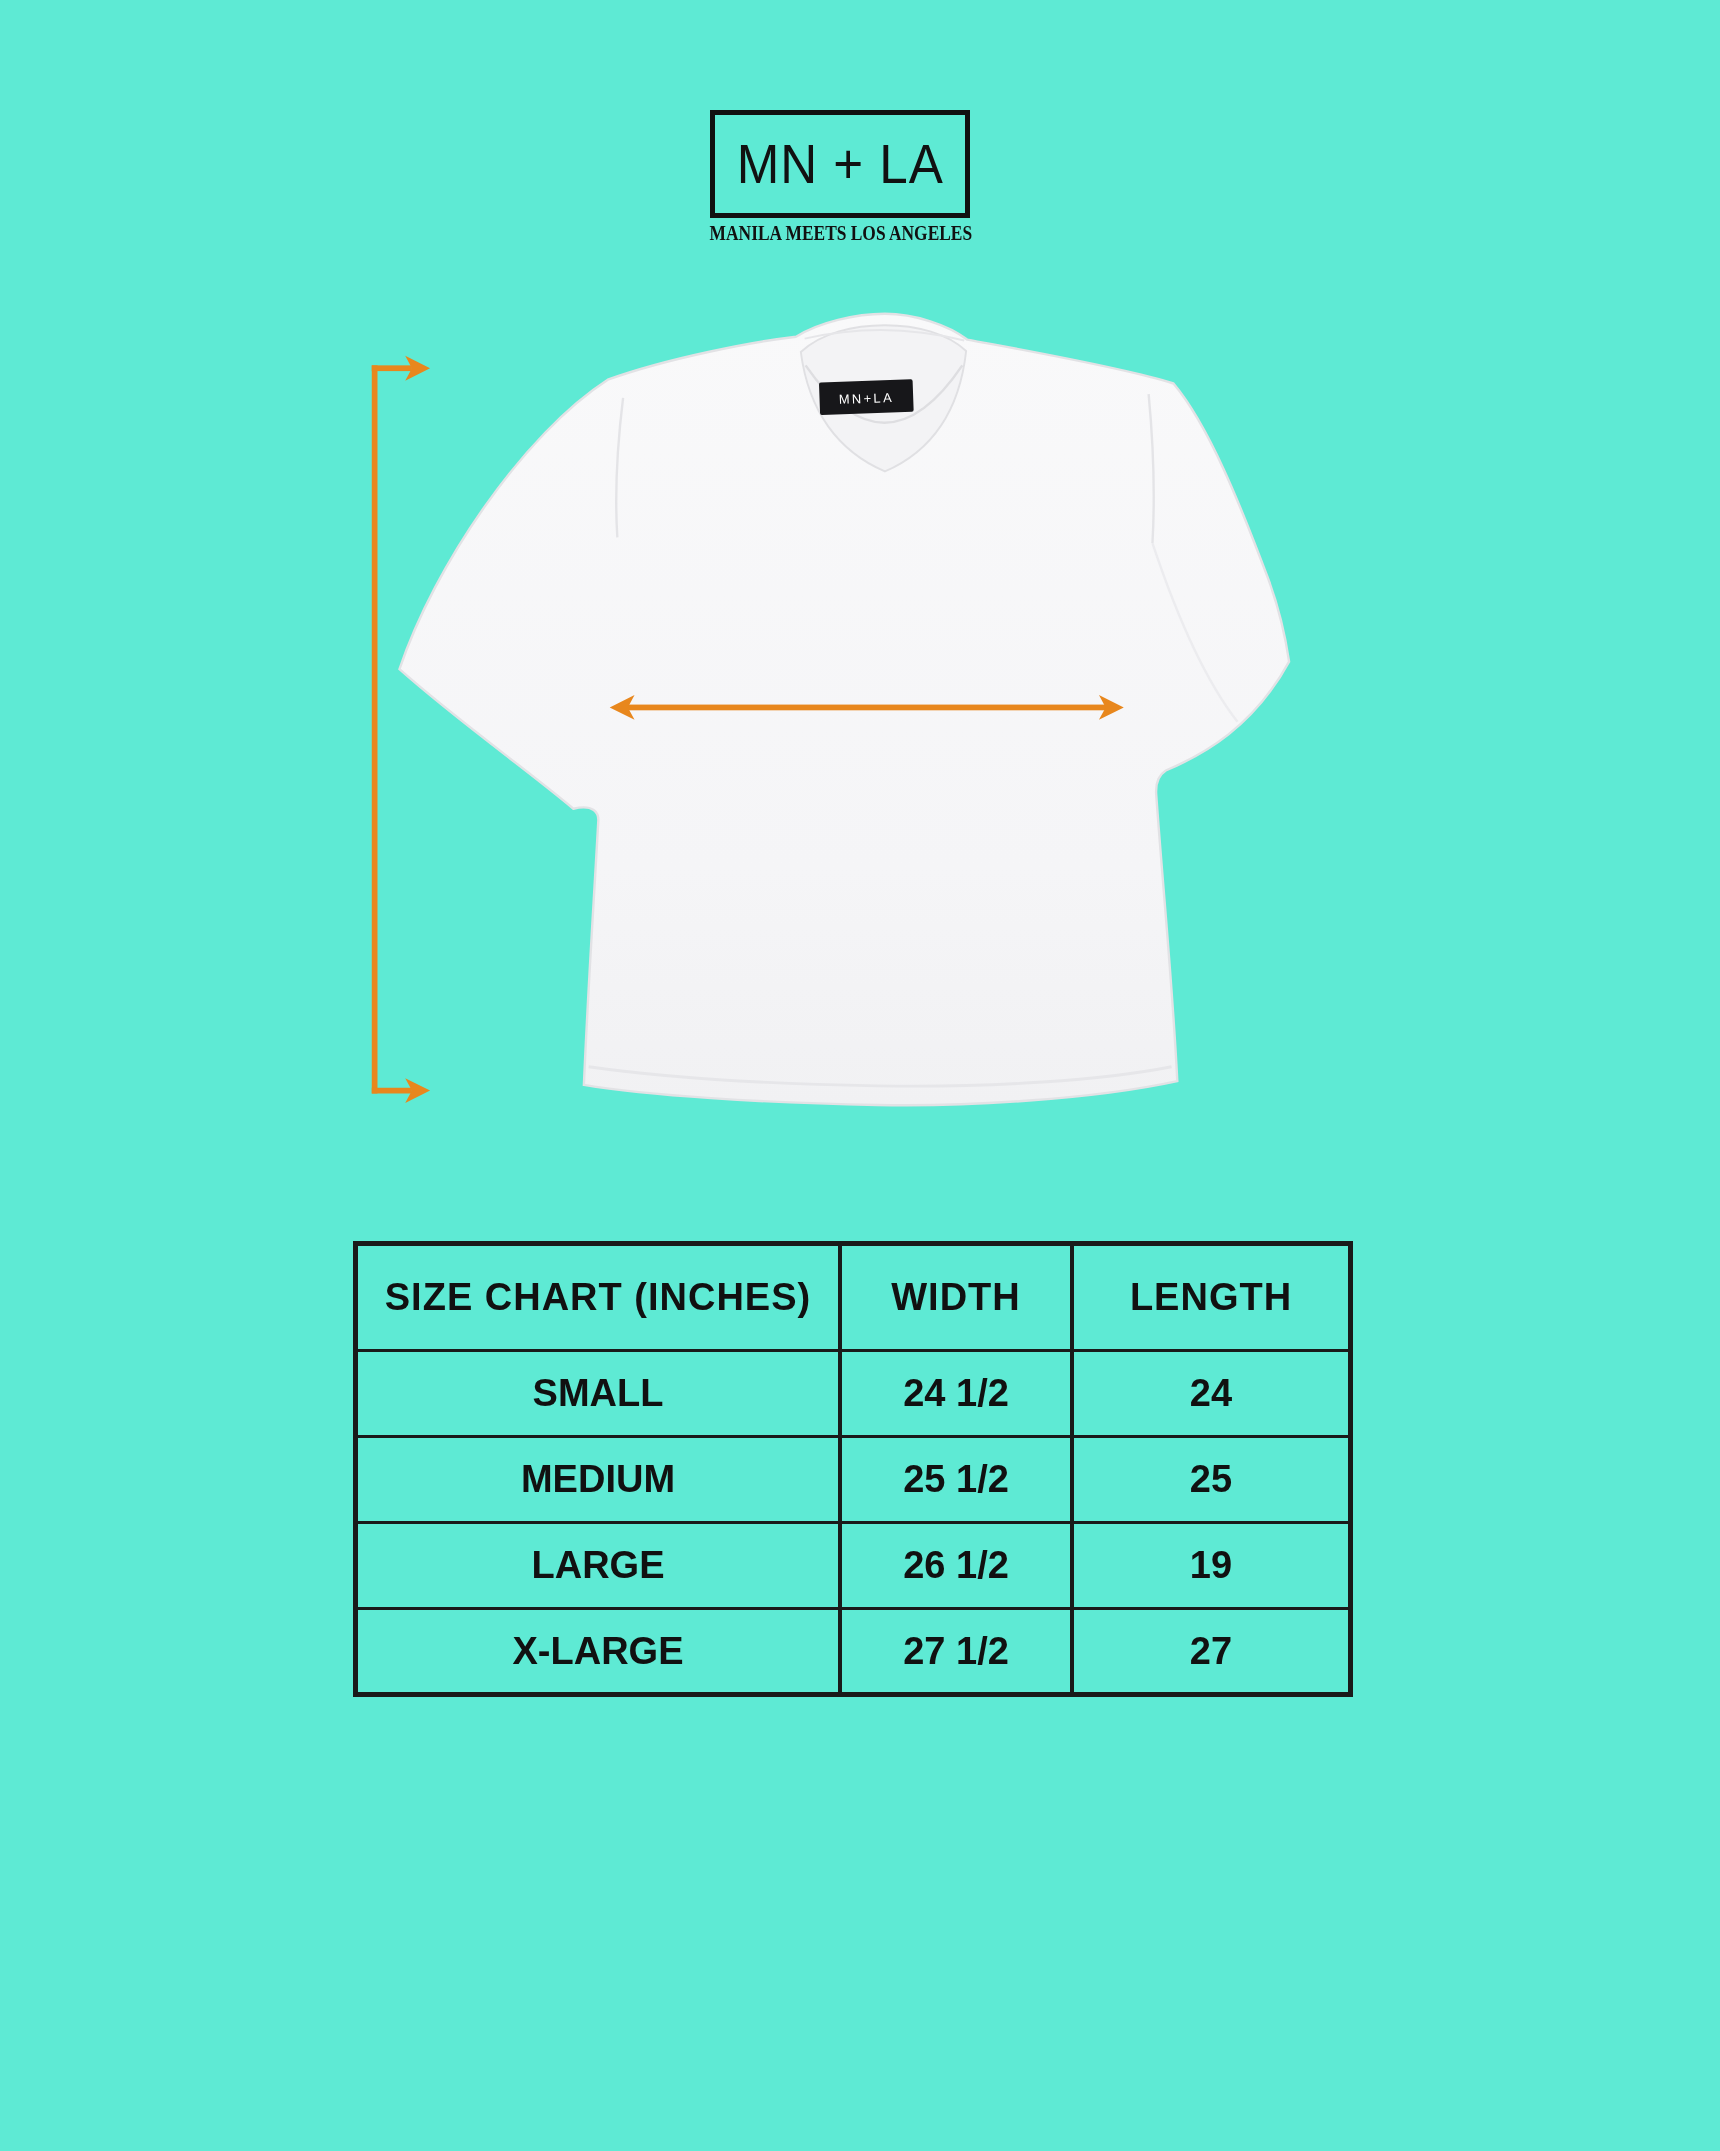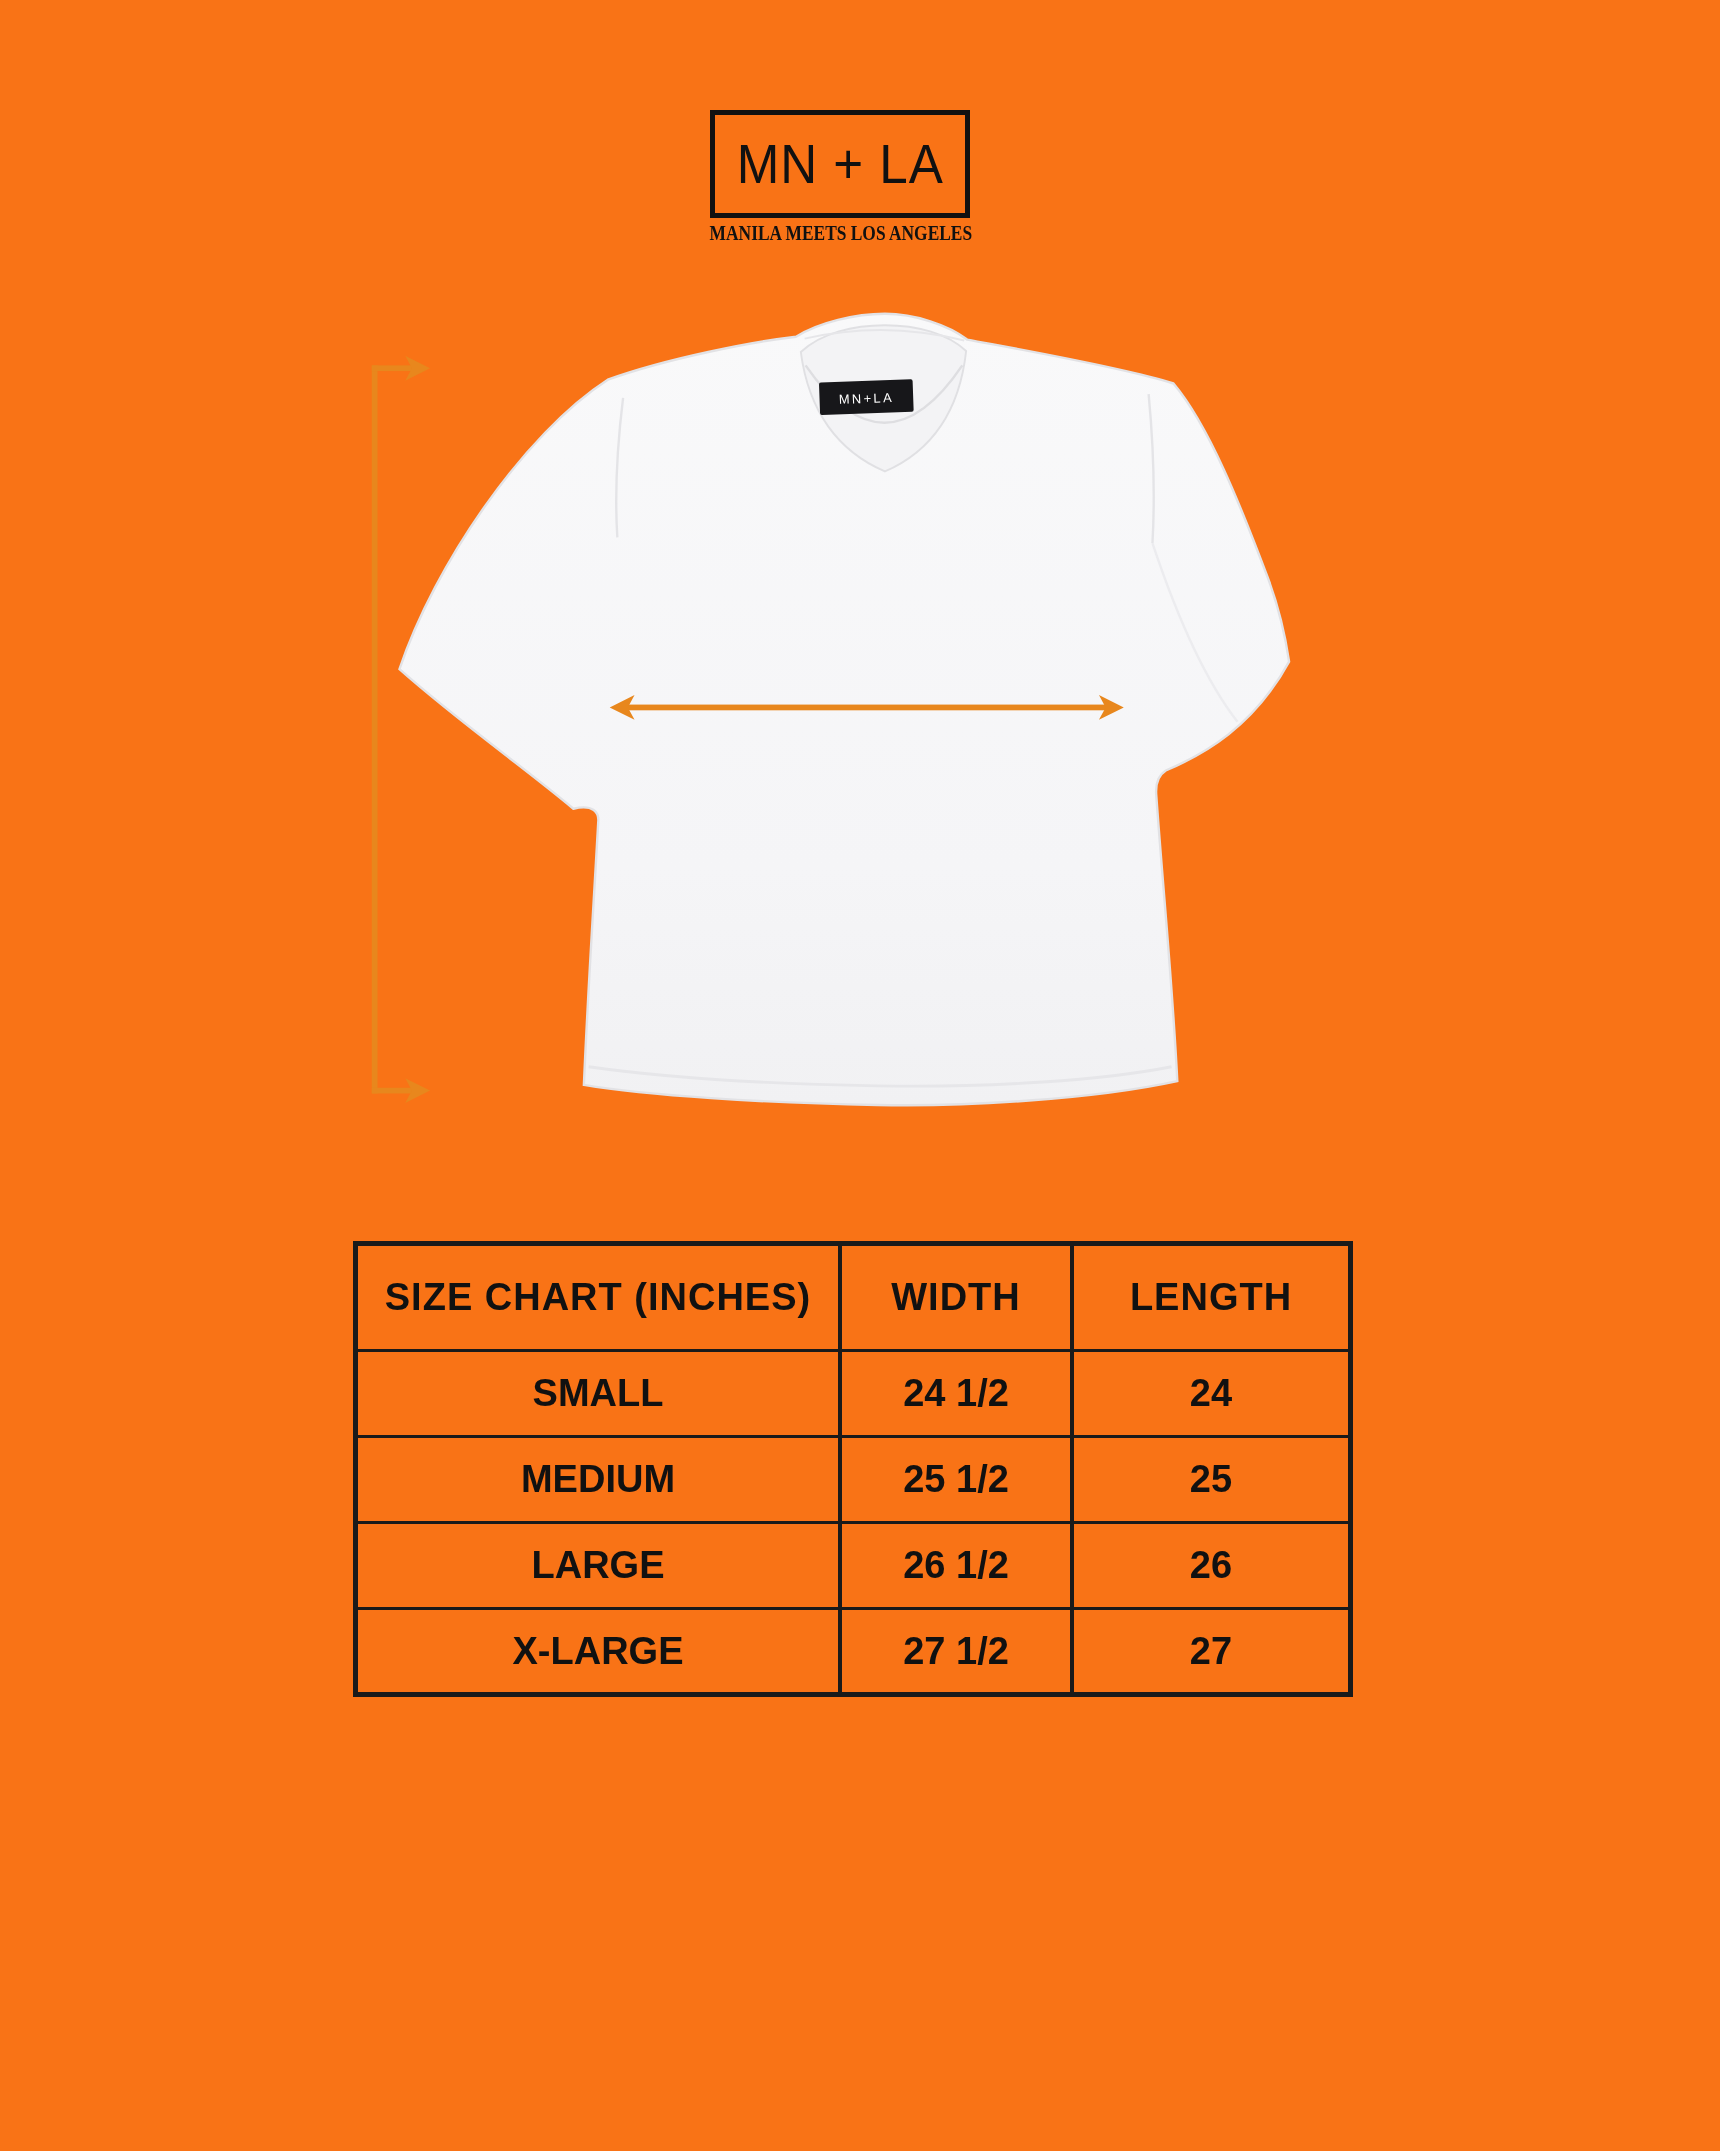--- a/index.html
+++ b/index.html
@@ -1,19 +1,19 @@
 <!DOCTYPE html>
 <html><head>
 <meta charset="utf-8">
 <style>
   html,body{margin:0;padding:0;background:#ffffff;}
   .canvas{
     position:relative;
     width:1721px;height:2152px;
-    background:#f97316;
+    background:#5eead4;
     font-family:"Liberation Sans",sans-serif;
     color:#111111;
     overflow:hidden;
   }
   
   .logo-box{
     position:absolute;left:710px;top:110px;width:260px;height:108px;
     border:5.7px solid #111111;box-sizing:border-box;
     display:flex;align-items:center;justify-content:center;
   }
@@ -135,21 +135,21 @@
           <td>24</td>
         </tr>
         <tr>
           <td>MEDIUM</td>
           <td>25 1/2</td>
           <td>25</td>
         </tr>
         <tr>
           <td>LARGE</td>
           <td>26 1/2</td>
-          <td>26</td>
+          <td>19</td>
         </tr>
         <tr>
           <td>X-LARGE</td>
           <td>27 1/2</td>
           <td>27</td>
         </tr>
       </tbody>
   </table>
 
 </div>

